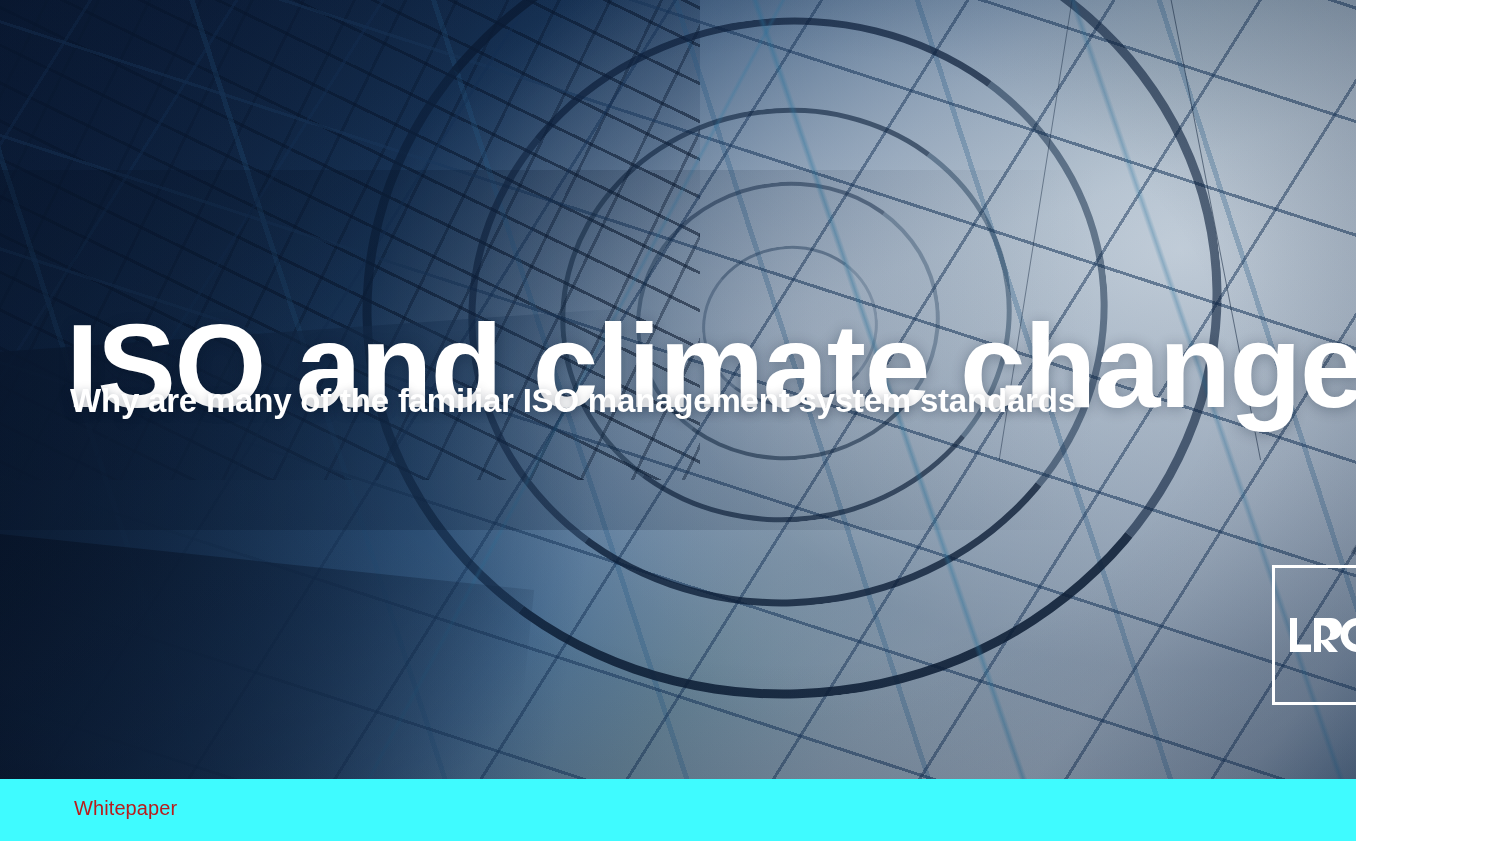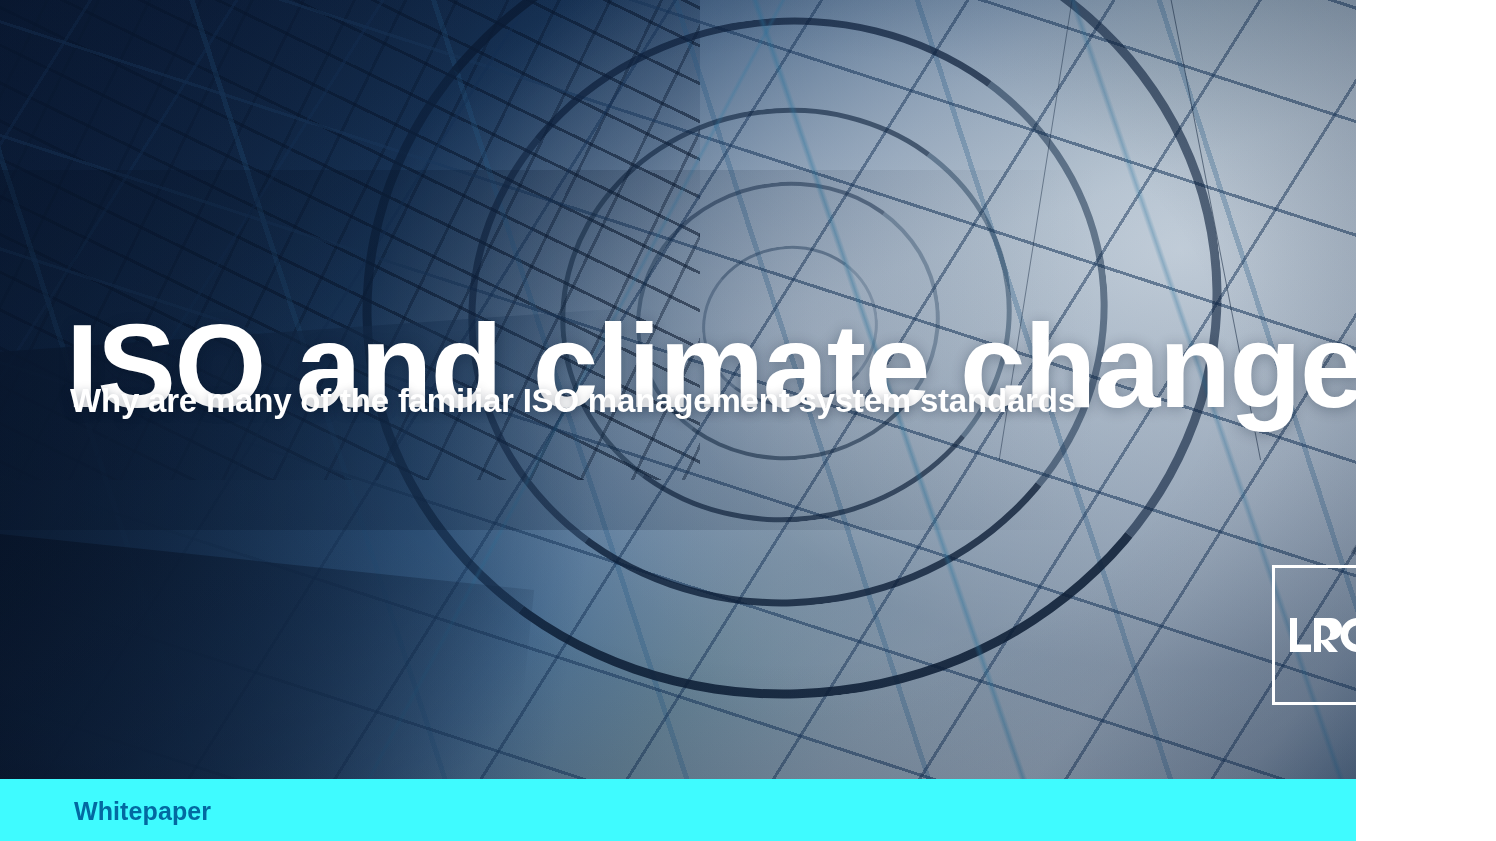--- a/index.html
+++ b/index.html
@@ -248,23 +248,23 @@
     left: 0;
     top: 779px;
     width: 1496px;
     height: 62px;
     background: #3ffbff;
   }
   .footer-label {
     position: absolute;
     left: 74px;
     top: 18px;
-    font-size: 25px;
-    font-weight: 700;
-    color: #0369a1;
+    font-size: 20px;
+    font-weight: 400;
+    color: #b91c1c;
     letter-spacing: 0.1px;
   }
 </style>
 </head>
 <body>
 
 <div id="cover">
 
   <div class="photo">
     <div class="photo-base"></div>

